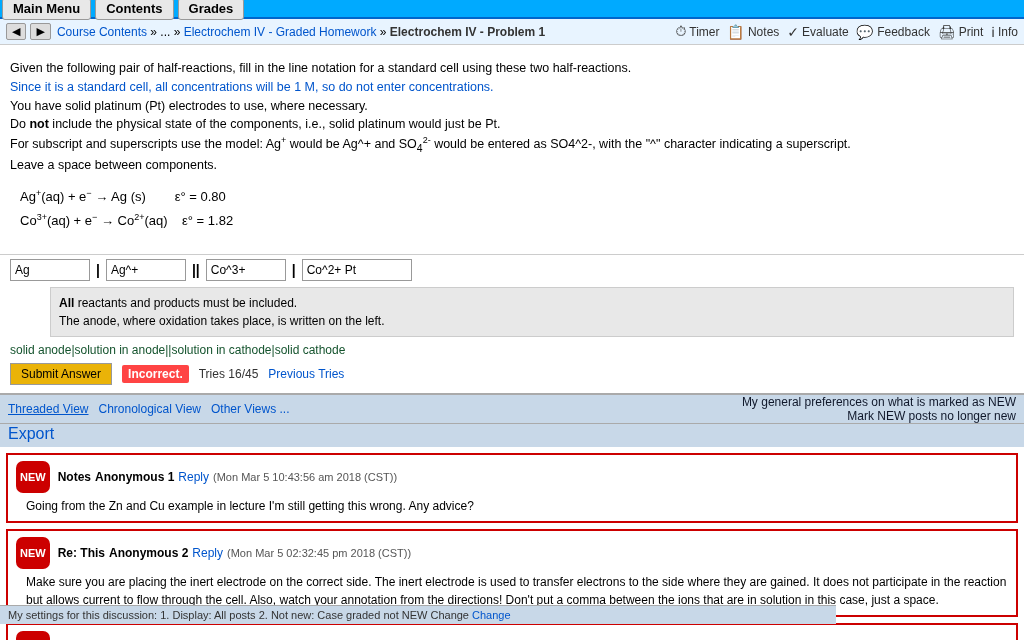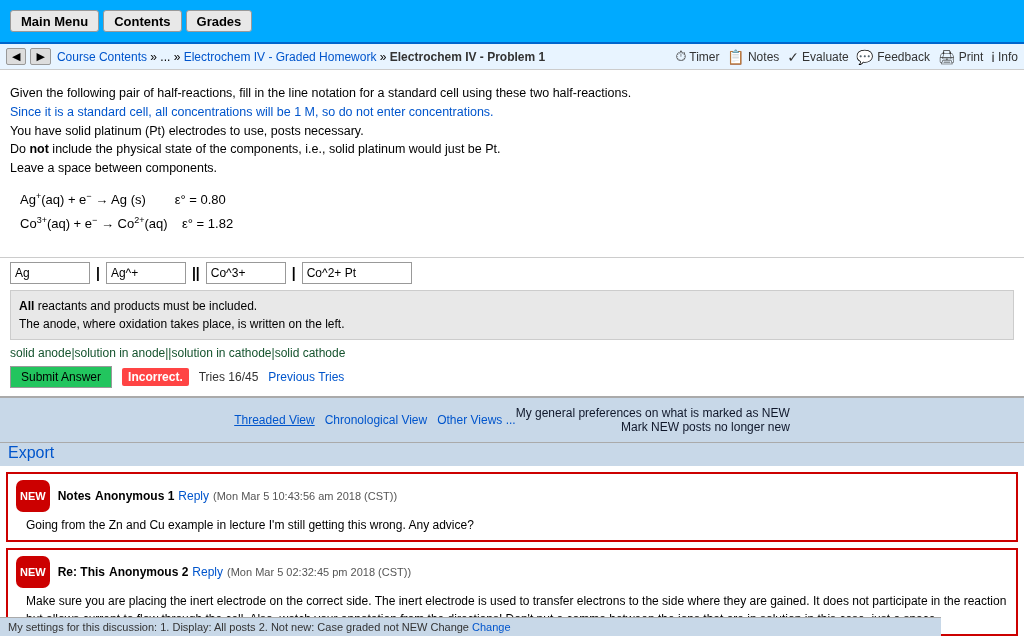--- a/index.html
+++ b/index.html
@@ -4,22 +4,22 @@
   <style>
     * { box-sizing: border-box; margin: 0; padding: 0; }
     body { font-family: Arial, sans-serif; font-size: 13px; background: #fff; width: 1024px; }
 
     
     #top-nav {
       display: flex;
       align-items: center;
       background: #00aaff;
       border-bottom: 2px solid #0066cc;
-      padding: 8px;
-      height: 44px;
+      padding: 0;
+      height: 19px;
     }
     .nav-btn {
       background: #e8e8e8;
       border: 1px solid #999;
       border-radius: 3px;
       padding: 2px 10px;
       font-size: 13px;
       font-weight: bold;
       cursor: pointer;
       margin: 2px 2px;
@@ -106,36 +106,37 @@
       font-weight: bold;
     }
 
     .hint-box {
       background: #e8e8e8;
       border: 1px solid #ccc;
       padding: 6px 8px;
       margin-bottom: 6px;
       font-size: 12px;
       line-height: 1.5;
+      margin-left: 40px;
     }
     .hint-box strong { font-weight: bold; }
     .notation-hint {
       font-size: 12px;
       color: #14532d;
       margin-bottom: 6px;
     }
 
     .submit-row {
       display: flex;
       align-items: center;
       gap: 10px;
       margin-top: 4px;
     }
     .submit-btn {
-      background: #22c55e;
+      background: #eab308;
       border: 1px solid #999;
       padding: 3px 10px;
       cursor: pointer;
       font-size: 12px;
     }
     .incorrect-badge {
       background: #ff4444;
       color: #fff;
       font-weight: bold;
       padding: 2px 6px;
@@ -145,23 +146,23 @@
     .tries-text { font-size: 12px; color: #333; }
     .prev-tries-link { color: #0055cc; text-decoration: none; font-size: 12px; }
 
     
     #discussion-area {
       border-top: 2px solid #aaa;
       font-size: 12px;
     }
     #discussion-header {
       background: #c8d8e8;
-      padding: 8px 8px;
-      display: flex;
-      justify-content: center;
+      padding: 0 8px;
+      display: flex;
+      justify-content: space-between;
       align-items: center;
       border-bottom: 1px solid #aaa;
     }
     .discussion-nav {
       display: flex;
       gap: 10px;
     }
     .disc-link {
       color: #0055cc;
       text-decoration: none;
@@ -215,22 +216,22 @@
     }
 
     
     #bottom-bar {
       background: #c8d8e8;
       border-top: 1px solid #aaa;
       padding: 3px 8px;
       font-size: 11px;
       color: #333;
       position: fixed;
-      bottom: 4px;
-      width: 941px;
+      bottom: 16px;
+      width: 836px;
     }
   </style>
 </head>
 <body>
 
 <div id="top-nav">
   <button class="nav-btn">Main Menu</button>
   <button class="nav-btn">Contents</button>
   <button class="nav-btn">Grades</button>
 </div>
@@ -276,24 +277,27 @@
 </div>
 
 <div id="problem-area">
   <div>
     <span>Given the following pair of half-reactions, fill in the line notation for a standard cell using these two half-reactions.</span>
   </div>
   <div>
     <span class="blue-text">Since it is a standard cell, all concentrations will be 1 M, so do not enter concentrations.</span>
   </div>
   <div>
-    <span>You have solid platinum (Pt) electrodes to use, posts necessary.</span>
+    <span>You have solid platinum (Pt) electrodes to use, where necessary.</span>
   </div>
   <div>
     <span>Do </span><strong>not</strong><span> include the physical state of the components, i.e., solid platinum would just be Pt.</span>
+  </div>
+  <div>
+    <span>For subscript and superscripts use the model: Ag<sup>+</sup> would be Ag^+ and SO<sub>4</sub><sup>2-</sup> would be entered as SO4^2-, with the "^" character indicating a superscript.</span>
   </div>
   <div>
     <span>Leave a space between components.</span>
   </div>
 
   <div class="half-reactions">
     <div>
       <span>Ag<sup>+</sup>(aq) + e<sup>−</sup> → Ag (s) &nbsp;&nbsp;&nbsp;&nbsp;&nbsp;&nbsp; ε° = 0.80</span>
     </div>
     <div>

